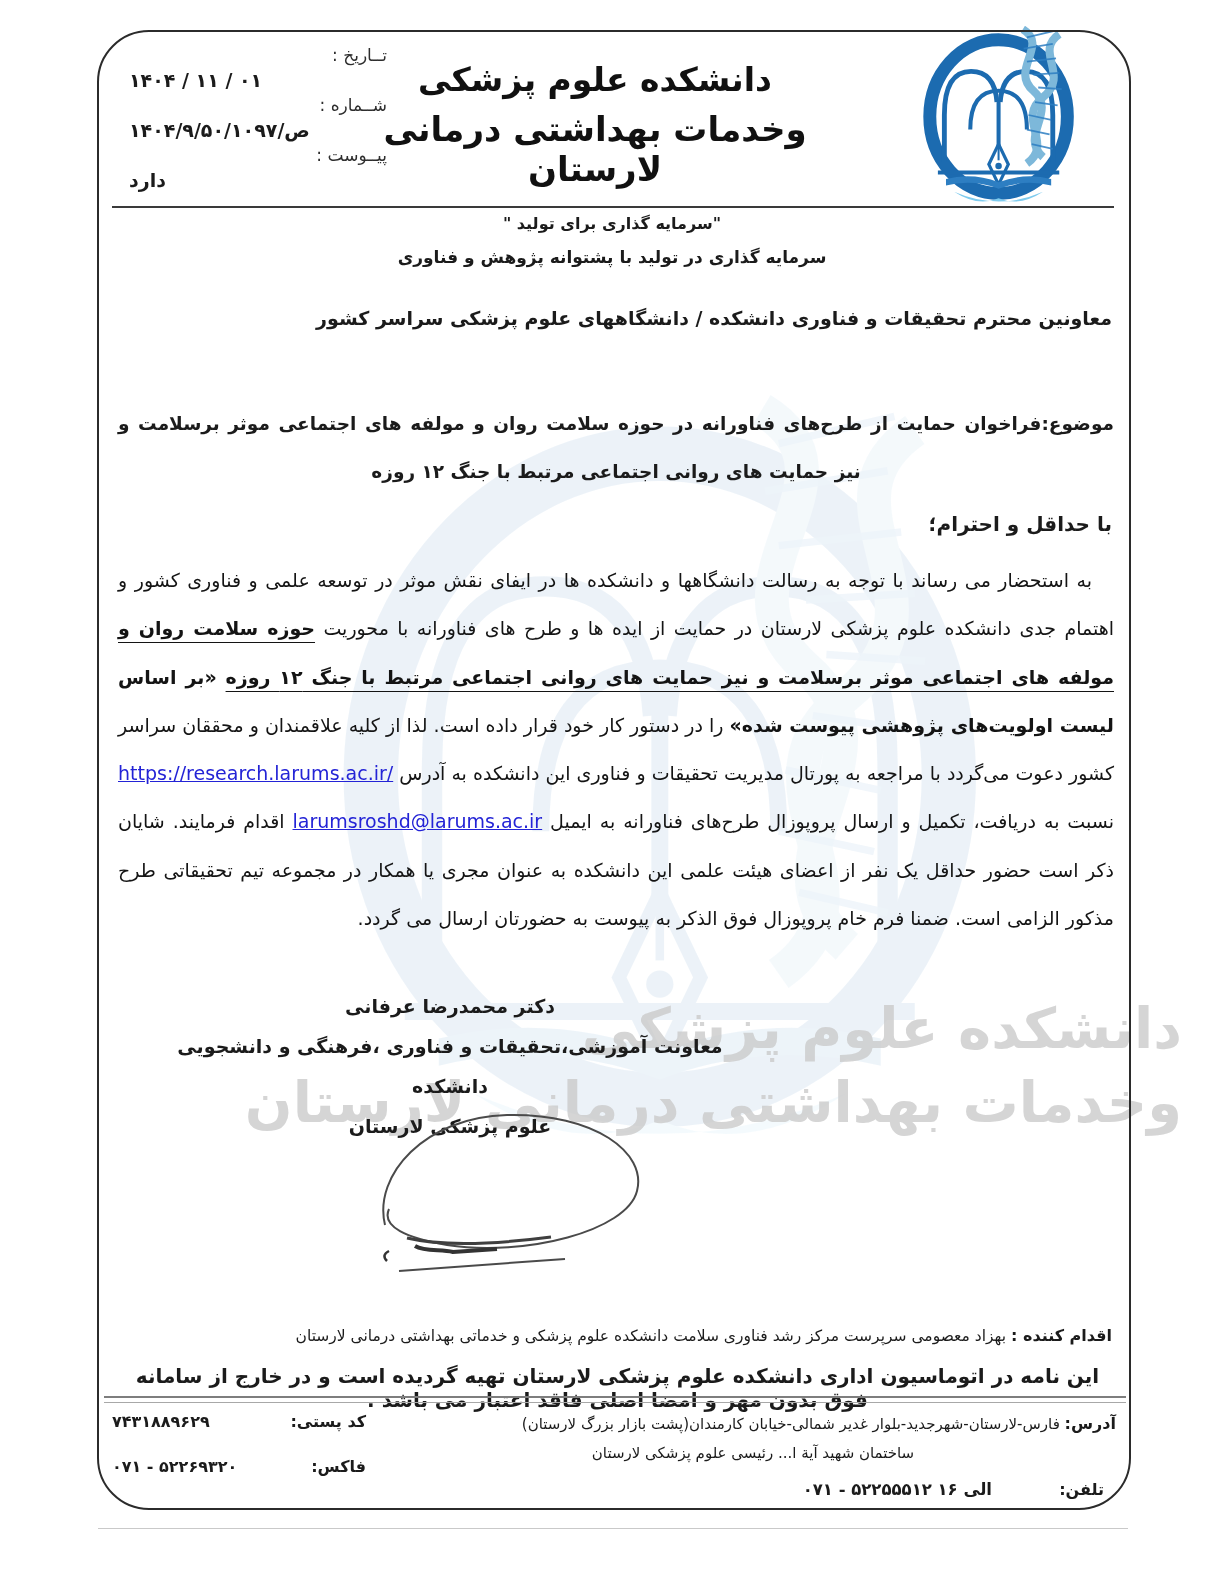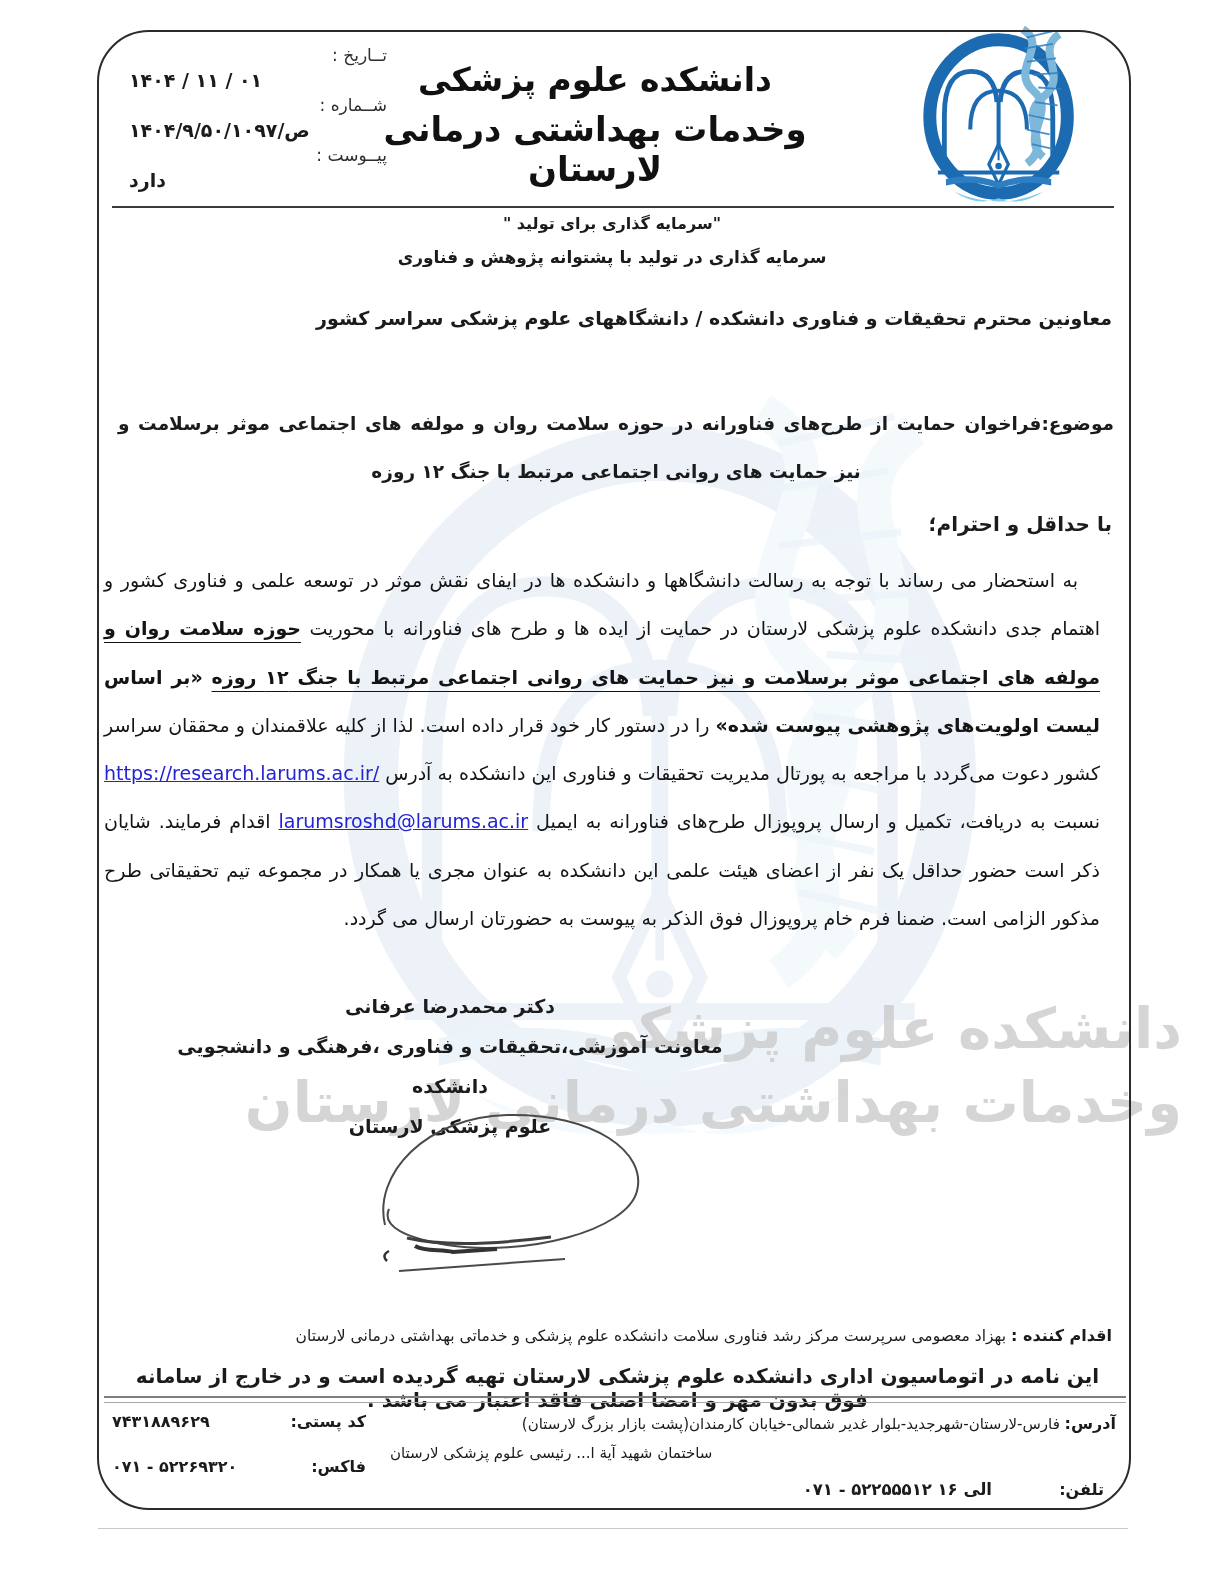--- a/index.html
+++ b/index.html
@@ -24,21 +24,21 @@
   
   .slogan{position:absolute;left:262px;top:214px;width:700px;text-align:center;font-weight:bold;z-index:3;}
   .slogan .s1{font-size:16px;}
   .slogan .s2{font-size:17px;margin-top:14px;}
   
   .recipient{position:absolute;left:120px;top:296px;width:992px;font-weight:bold;font-size:19px;line-height:44px;z-index:3;}
   .subject{position:absolute;left:118px;top:400px;width:996px;font-weight:bold;font-size:18.5px;line-height:2.6;
            text-align:justify;text-align-last:center;z-index:3;}
   .salutation{position:absolute;left:120px;top:512px;width:992px;font-weight:bold;font-size:20px;z-index:3;}
   
-  .body-par{position:absolute;left:104px;top:556px;width:996px;font-size:19px;line-height:2.54;
+  .body-par{position:absolute;left:118px;top:556px;width:996px;font-size:19px;line-height:2.54;
             text-align:justify;z-index:3;color:#141414;text-indent:22px;}
   .body-par .bu{font-weight:bold;text-decoration:underline;text-underline-offset:7px;}
   .body-par .b{font-weight:bold;}
   .body-par a{color:#2323d6;text-decoration:underline;}
   
   .sig{position:absolute;left:170px;top:986px;width:560px;text-align:center;font-weight:bold;font-size:19px;line-height:40px;z-index:3;}
   .scribble{position:absolute;left:355px;top:1105px;width:310px;height:175px;z-index:3;}
   
   .wm-text{position:absolute;right:42px;top:992px;text-align:right;font-weight:bold;color:#cbcbcb;opacity:.8;
            z-index:1;line-height:1.32;white-space:nowrap;}
@@ -46,21 +46,21 @@
   .wm-logo{position:absolute;left:330px;top:390px;width:680px;height:760px;opacity:.08;z-index:0;}
   
   .action{position:absolute;left:125px;top:1326px;width:987px;font-size:15.5px;z-index:3;}
   .action b{font-size:16px;}
   .auto-note{position:absolute;left:130px;top:1364px;width:975px;text-align:center;font-weight:bold;font-size:20px;z-index:3;}
   .rule2{position:absolute;left:104px;top:1396px;width:1022px;height:4px;border-top:2px solid #7e7e7e;border-bottom:1px solid #a8a8a8;z-index:3;}
   
   .addr{position:absolute;left:390px;top:1408px;width:726px;font-size:15px;line-height:1.95;z-index:3;}
   .addr .a1{text-align:right;}
   .addr .a1 b{font-size:16px;}
-  .addr .a2{text-align:left;}
+  .addr .a2{text-align:center;}
   .phone-label{position:absolute;right:120px;top:1480px;font-weight:bold;font-size:16px;z-index:3;}
   .phone-value{position:absolute;right:232px;top:1480px;font-size:16.5px;font-weight:bold;direction:ltr;z-index:3;}
   .leftcol{position:absolute;left:112px;top:1412px;width:254px;z-index:3;font-size:16px;}
   .leftcol .row{display:flex;justify-content:space-between;align-items:baseline;margin-bottom:26px;font-weight:bold;}
   .leftcol .val{direction:ltr;}
   .bottom-shadow{position:absolute;left:98px;top:1528px;width:1030px;border-top:1.5px solid #c9c9c9;z-index:1;}
 </style>
 </head>
 <body>
 

